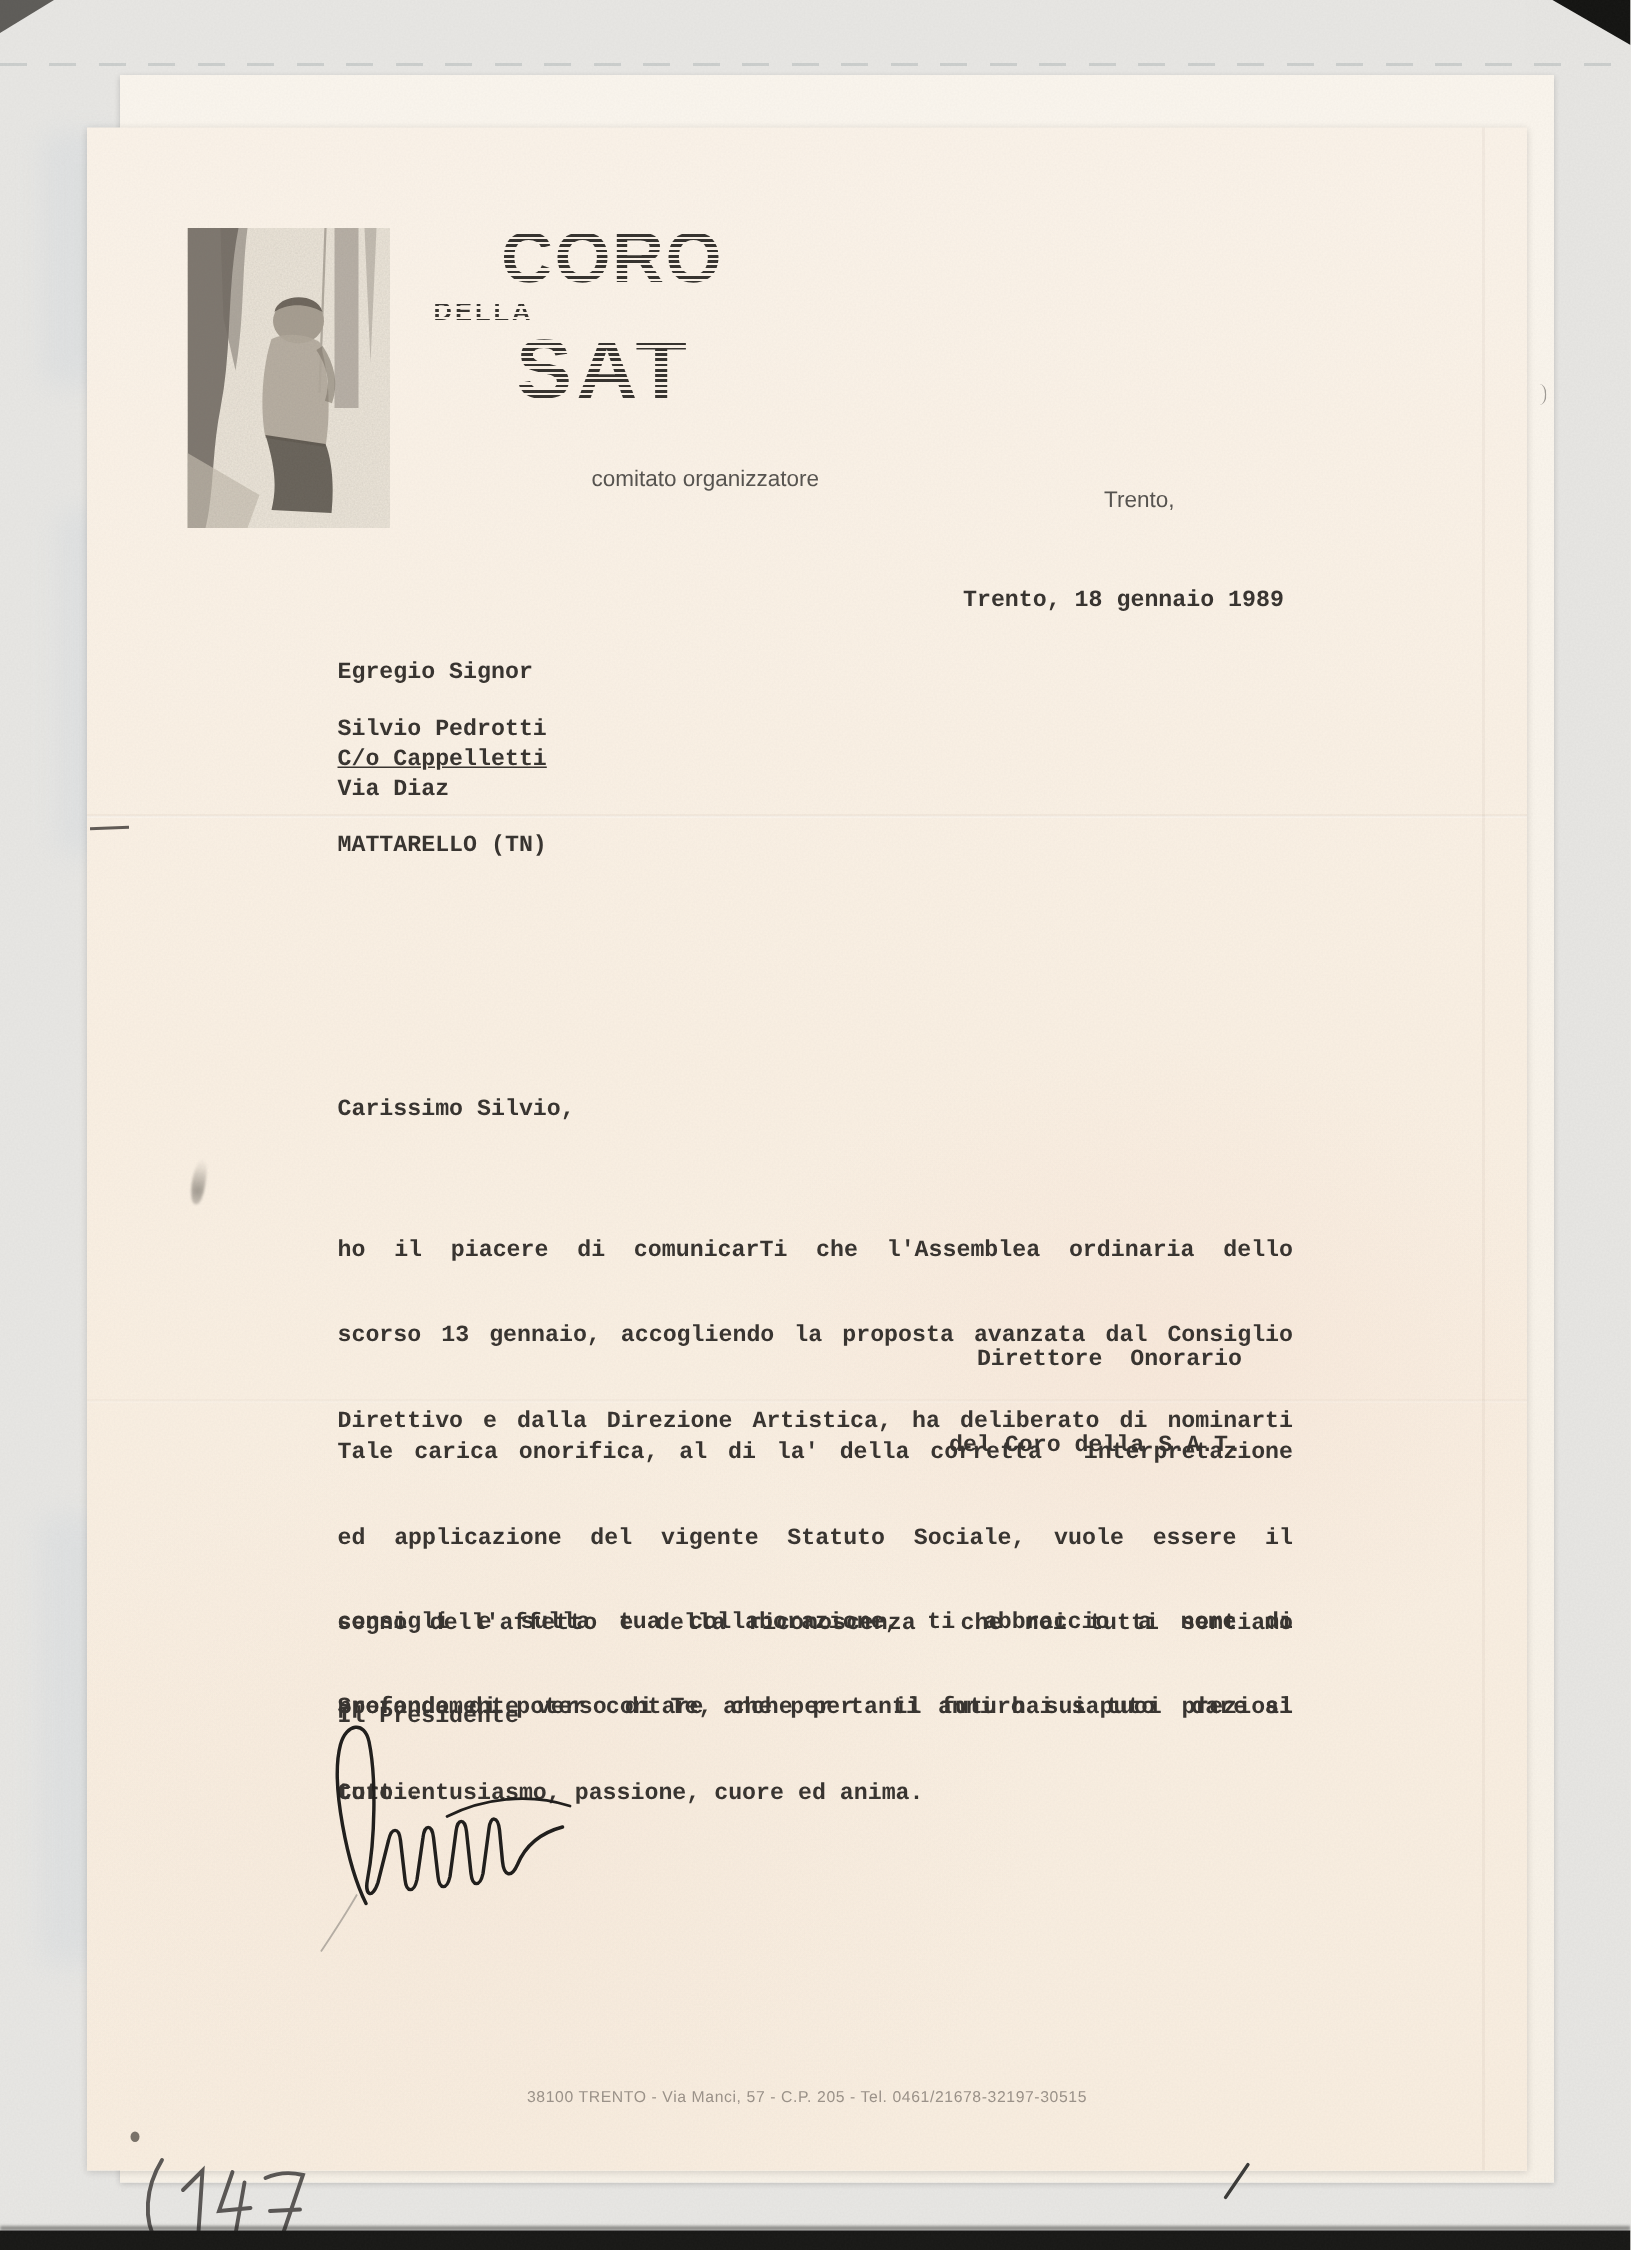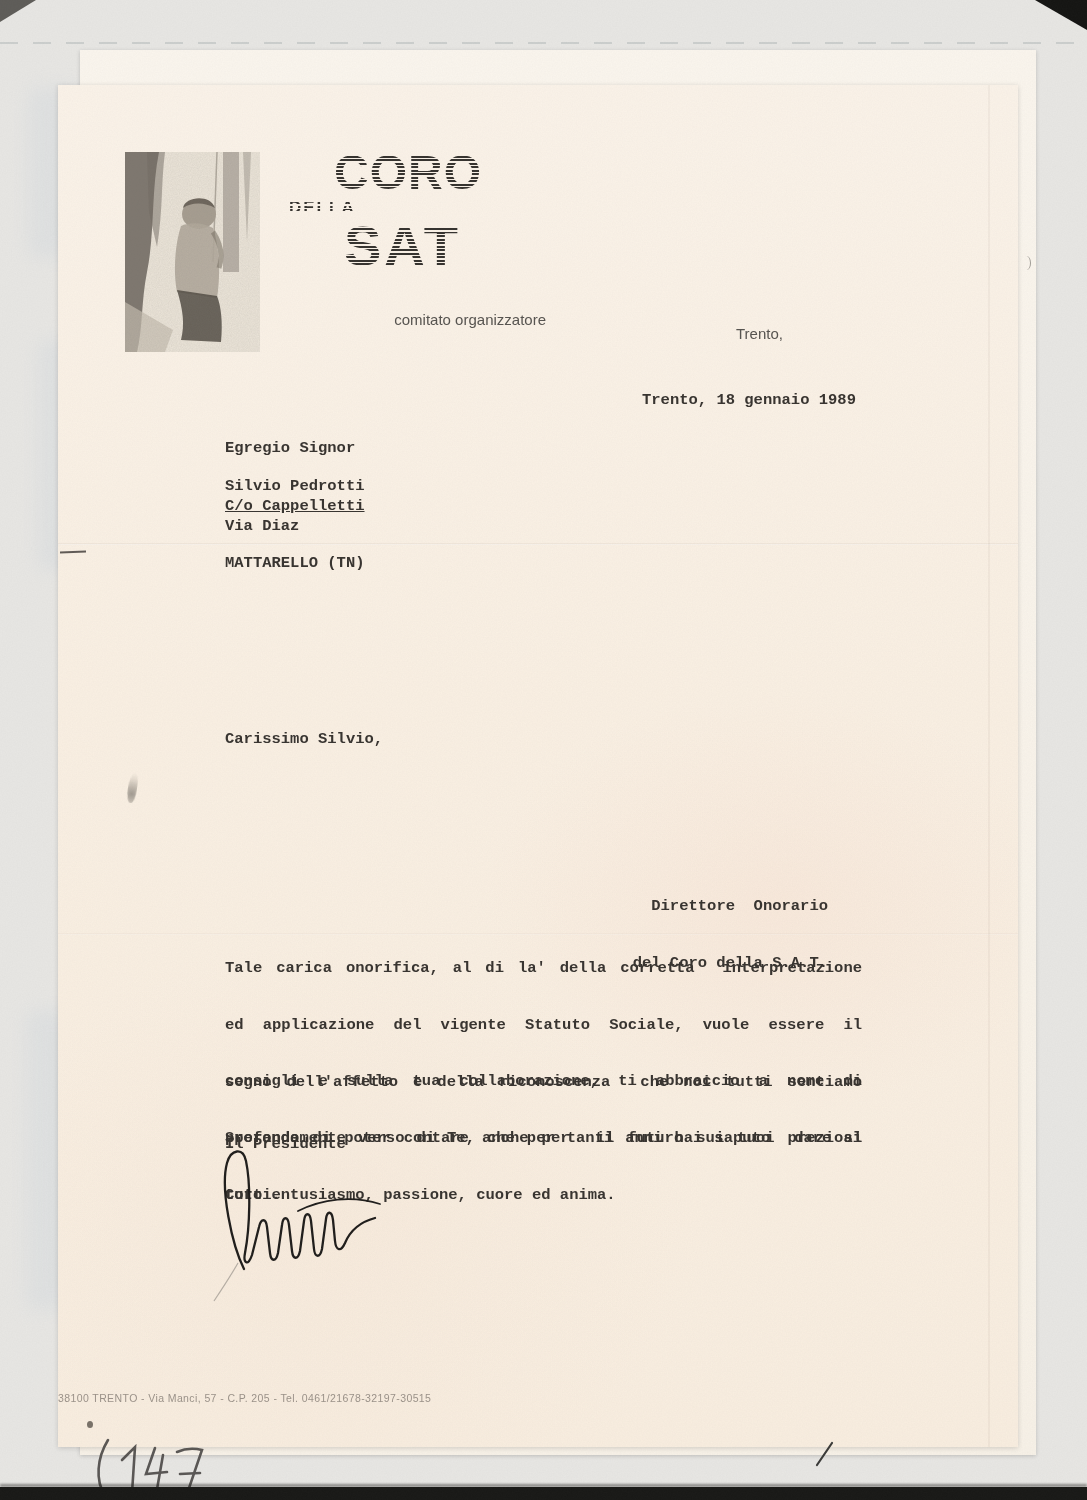--- a/index.html
+++ b/index.html
@@ -61,21 +61,21 @@
   .date-line{position:absolute;left:540px;top:306px;margin-left:44px;}
   .addr-honorific{position:absolute;left:167px;top:354px;}
   .addr-name{position:absolute;left:167px;top:392px;}
   .addr-careof{position:absolute;left:167px;top:412px;text-decoration:underline;}
   .addr-street{position:absolute;left:167px;top:432px;}
   .addr-city{position:absolute;left:167px;top:469px;}
   .greeting{position:absolute;left:167px;top:645px;}
   .p1{top:702px;} .honor{top:775px;} .p2{top:837px;} .p3{top:950px;}
   .signoff{position:absolute;left:167px;top:1050px;}
   .signature{position:absolute;left:152px;top:1056px;width:185px;height:168px;}
-  .footer-line{position:absolute;left:0;top:1307px;width:960px;
+  .footer-line{position:absolute;left:0;top:1307px;width:960px;text-align:center;
     box-sizing:border-box;
     font-size:10.5px;letter-spacing:.4px;color:#9b9289;}
   
   .edge-dash{position:absolute;left:2px;top:466px;width:26px;height:2px;background:#44403c;
     transform:rotate(-2deg);opacity:.85;}
   .smudge{position:absolute;left:70px;top:688px;width:9px;height:30px;border-radius:60% 40% 50% 50%;
     background:radial-gradient(circle at 50% 70%,rgba(90,85,78,.55),rgba(90,85,78,.12) 70%,transparent);
     transform:rotate(8deg);filter:blur(.6px);}
   .paper-dot{position:absolute;left:29px;top:1336px;width:6px;height:7px;border-radius:50%;
     background:#5a544c;opacity:.8;filter:blur(.4px);}
@@ -139,20 +139,25 @@
     <div class="typed date-line">Trento, 18 gennaio 1989</div>
 
     <div class="typed addr-honorific">Egregio Signor</div>
     <div class="typed addr-name">Silvio Pedrotti</div>
     <div class="typed addr-careof">C/o Cappelletti</div>
     <div class="typed addr-street">Via Diaz</div>
     <div class="typed addr-city">MATTARELLO (TN)</div>
 
     <div class="typed greeting">Carissimo Silvio,</div>
 
+    <div class="typed col p1">
+      <div class="tline j">ho il piacere di comunicarTi che l'Assemblea ordinaria dello</div>
+      <div class="tline j">scorso 13 gennaio, accogliendo la proposta avanzata dal Consiglio</div>
+      <div class="tline j">Direttivo e dalla Direzione Artistica, ha deliberato di nominarti</div>
+    </div>
 
     <div class="typed col honor">
       <div class="tline center">Direttore  Onorario</div>
       <div class="tline center">del Coro della S.A.T.</div>
     </div>
 
     <div class="typed col p2">
       <div class="tline j">Tale carica onorifica, al di la' della corretta  interpretazione</div>
       <div class="tline j">ed applicazione del vigente Statuto Sociale, vuole essere il</div>
       <div class="tline j">segno dell'affetto e della riconoscenza  che noi tutti sentiamo</div>

